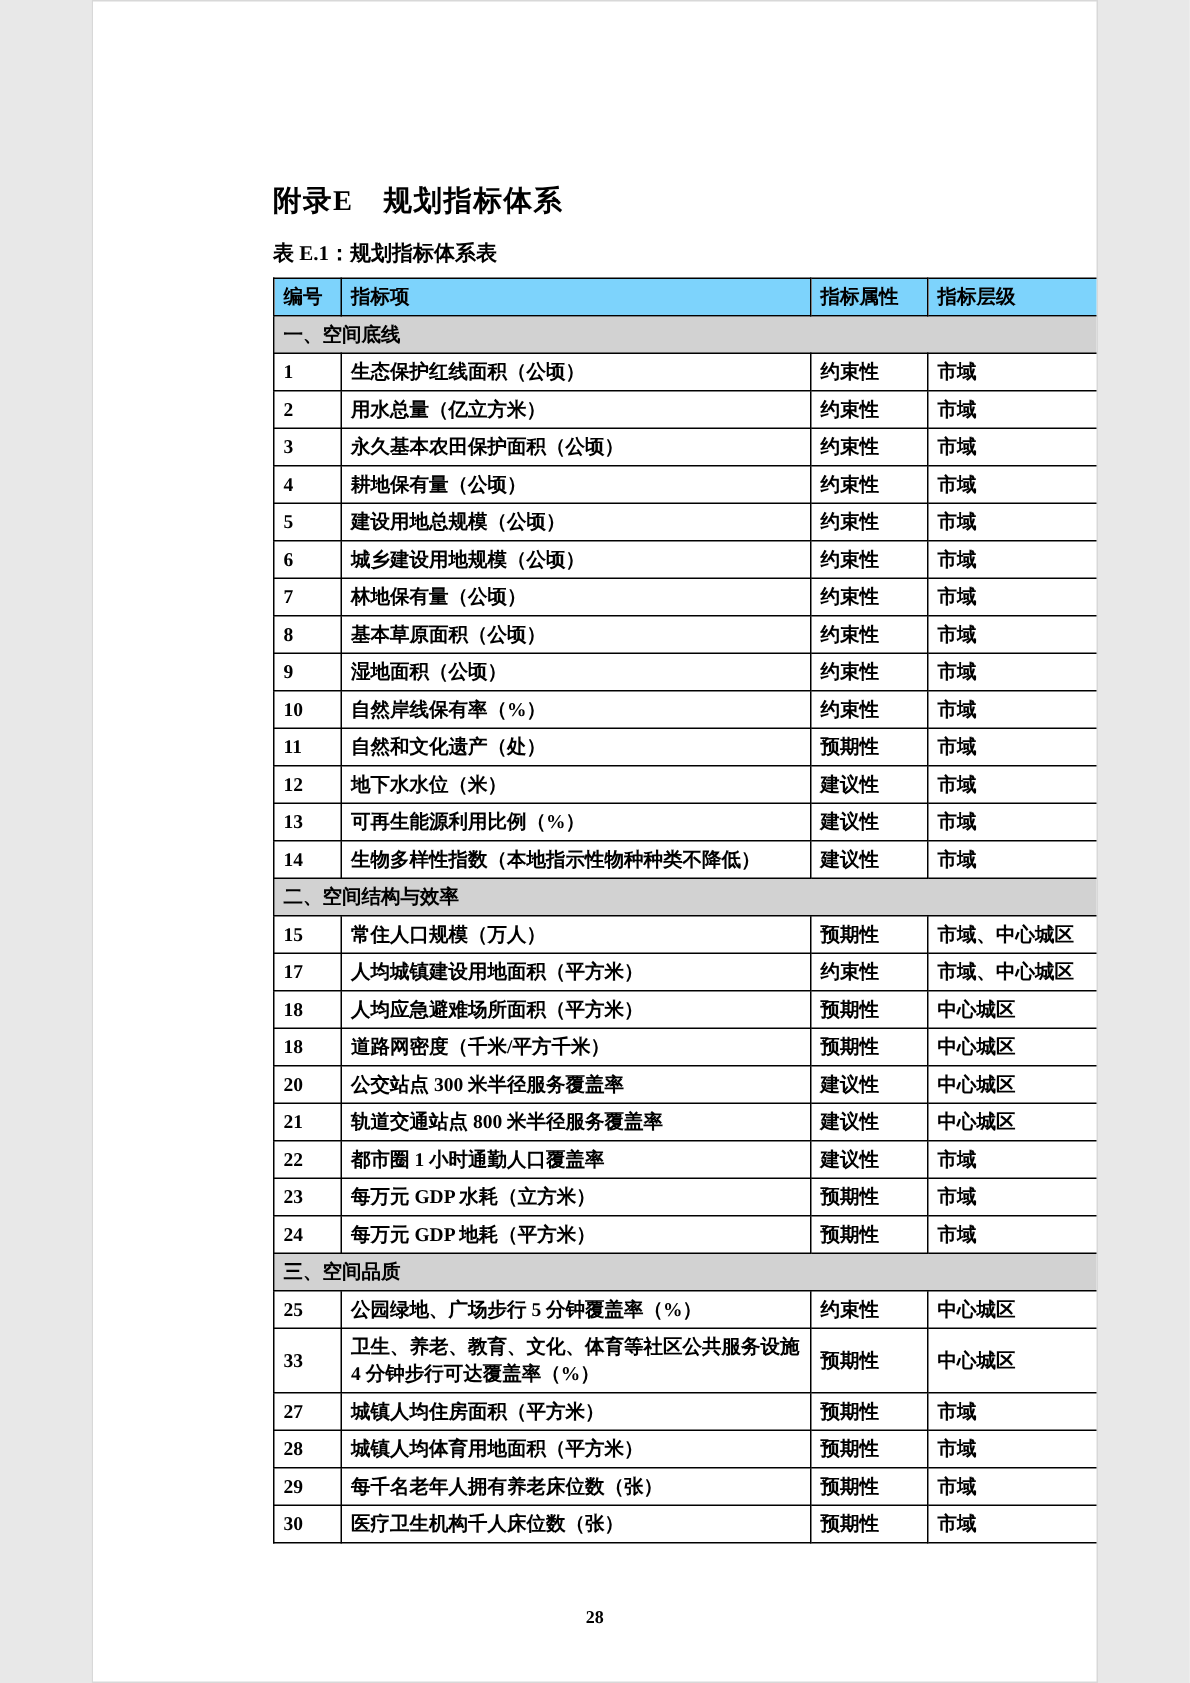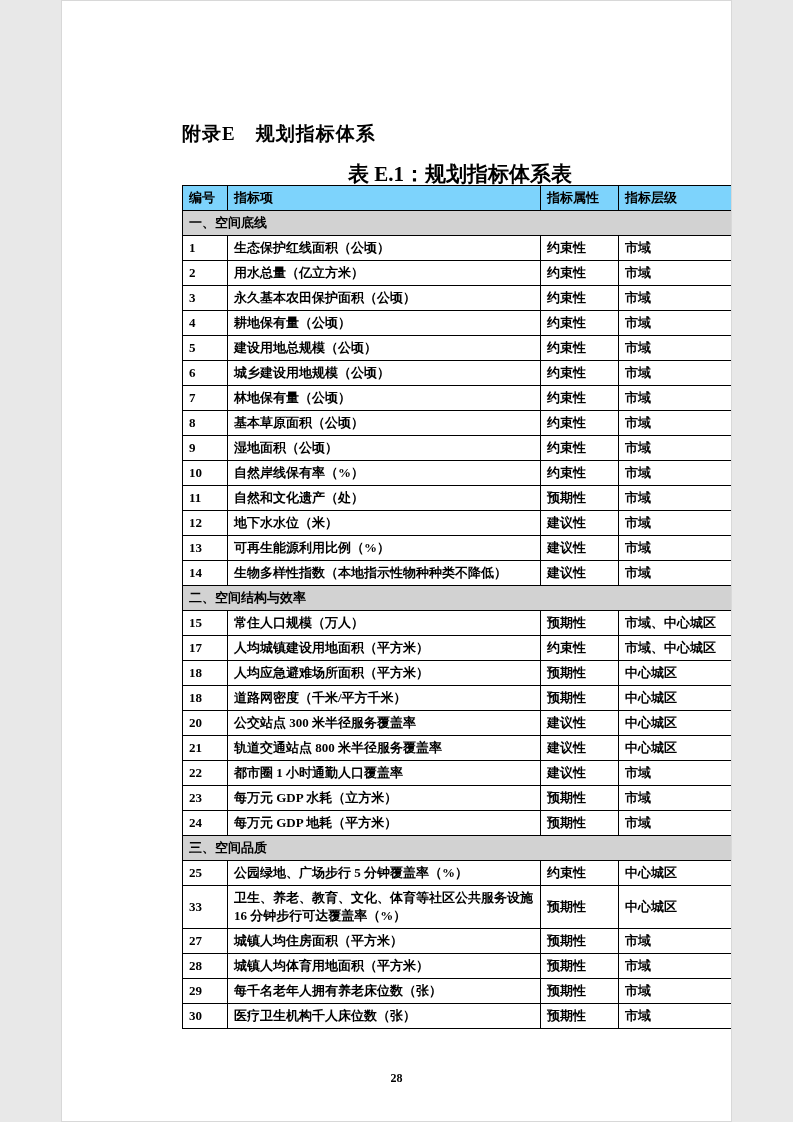--- a/index.html
+++ b/index.html
@@ -21,22 +21,21 @@
     top:120px;
     font-size:19px;
     font-weight:bold;
     letter-spacing:1px;
   }
   .table-caption {
     position:absolute;
     left:120px;
     top:159px;
     width:556px;
-    text-align:center;
-    font-size:21px;
+    font-size:14px;
     font-weight:bold;
   }
   table.indicator-table {
     position:absolute;
     left:120px;
     top:184px;
     width:556px;
     border-collapse:collapse;
     table-layout:fixed;
   }
@@ -245,21 +244,21 @@
           <td colspan="4">三、空间品质</td>
         </tr>
         <tr>
           <td>25</td>
           <td>公园绿地、广场步行 5 分钟覆盖率（%）</td>
           <td>约束性</td>
           <td>中心城区</td>
         </tr>
         <tr>
           <td>33</td>
-          <td>卫生、养老、教育、文化、体育等社区公共服务设施 16 分钟步行可达覆盖率（%）</td>
+          <td>卫生、养老、教育、文化、体育等社区公共服务设施 4 分钟步行可达覆盖率（%）</td>
           <td>预期性</td>
           <td>中心城区</td>
         </tr>
         <tr>
           <td>27</td>
           <td>城镇人均住房面积（平方米）</td>
           <td>预期性</td>
           <td>市域</td>
         </tr>
         <tr>

